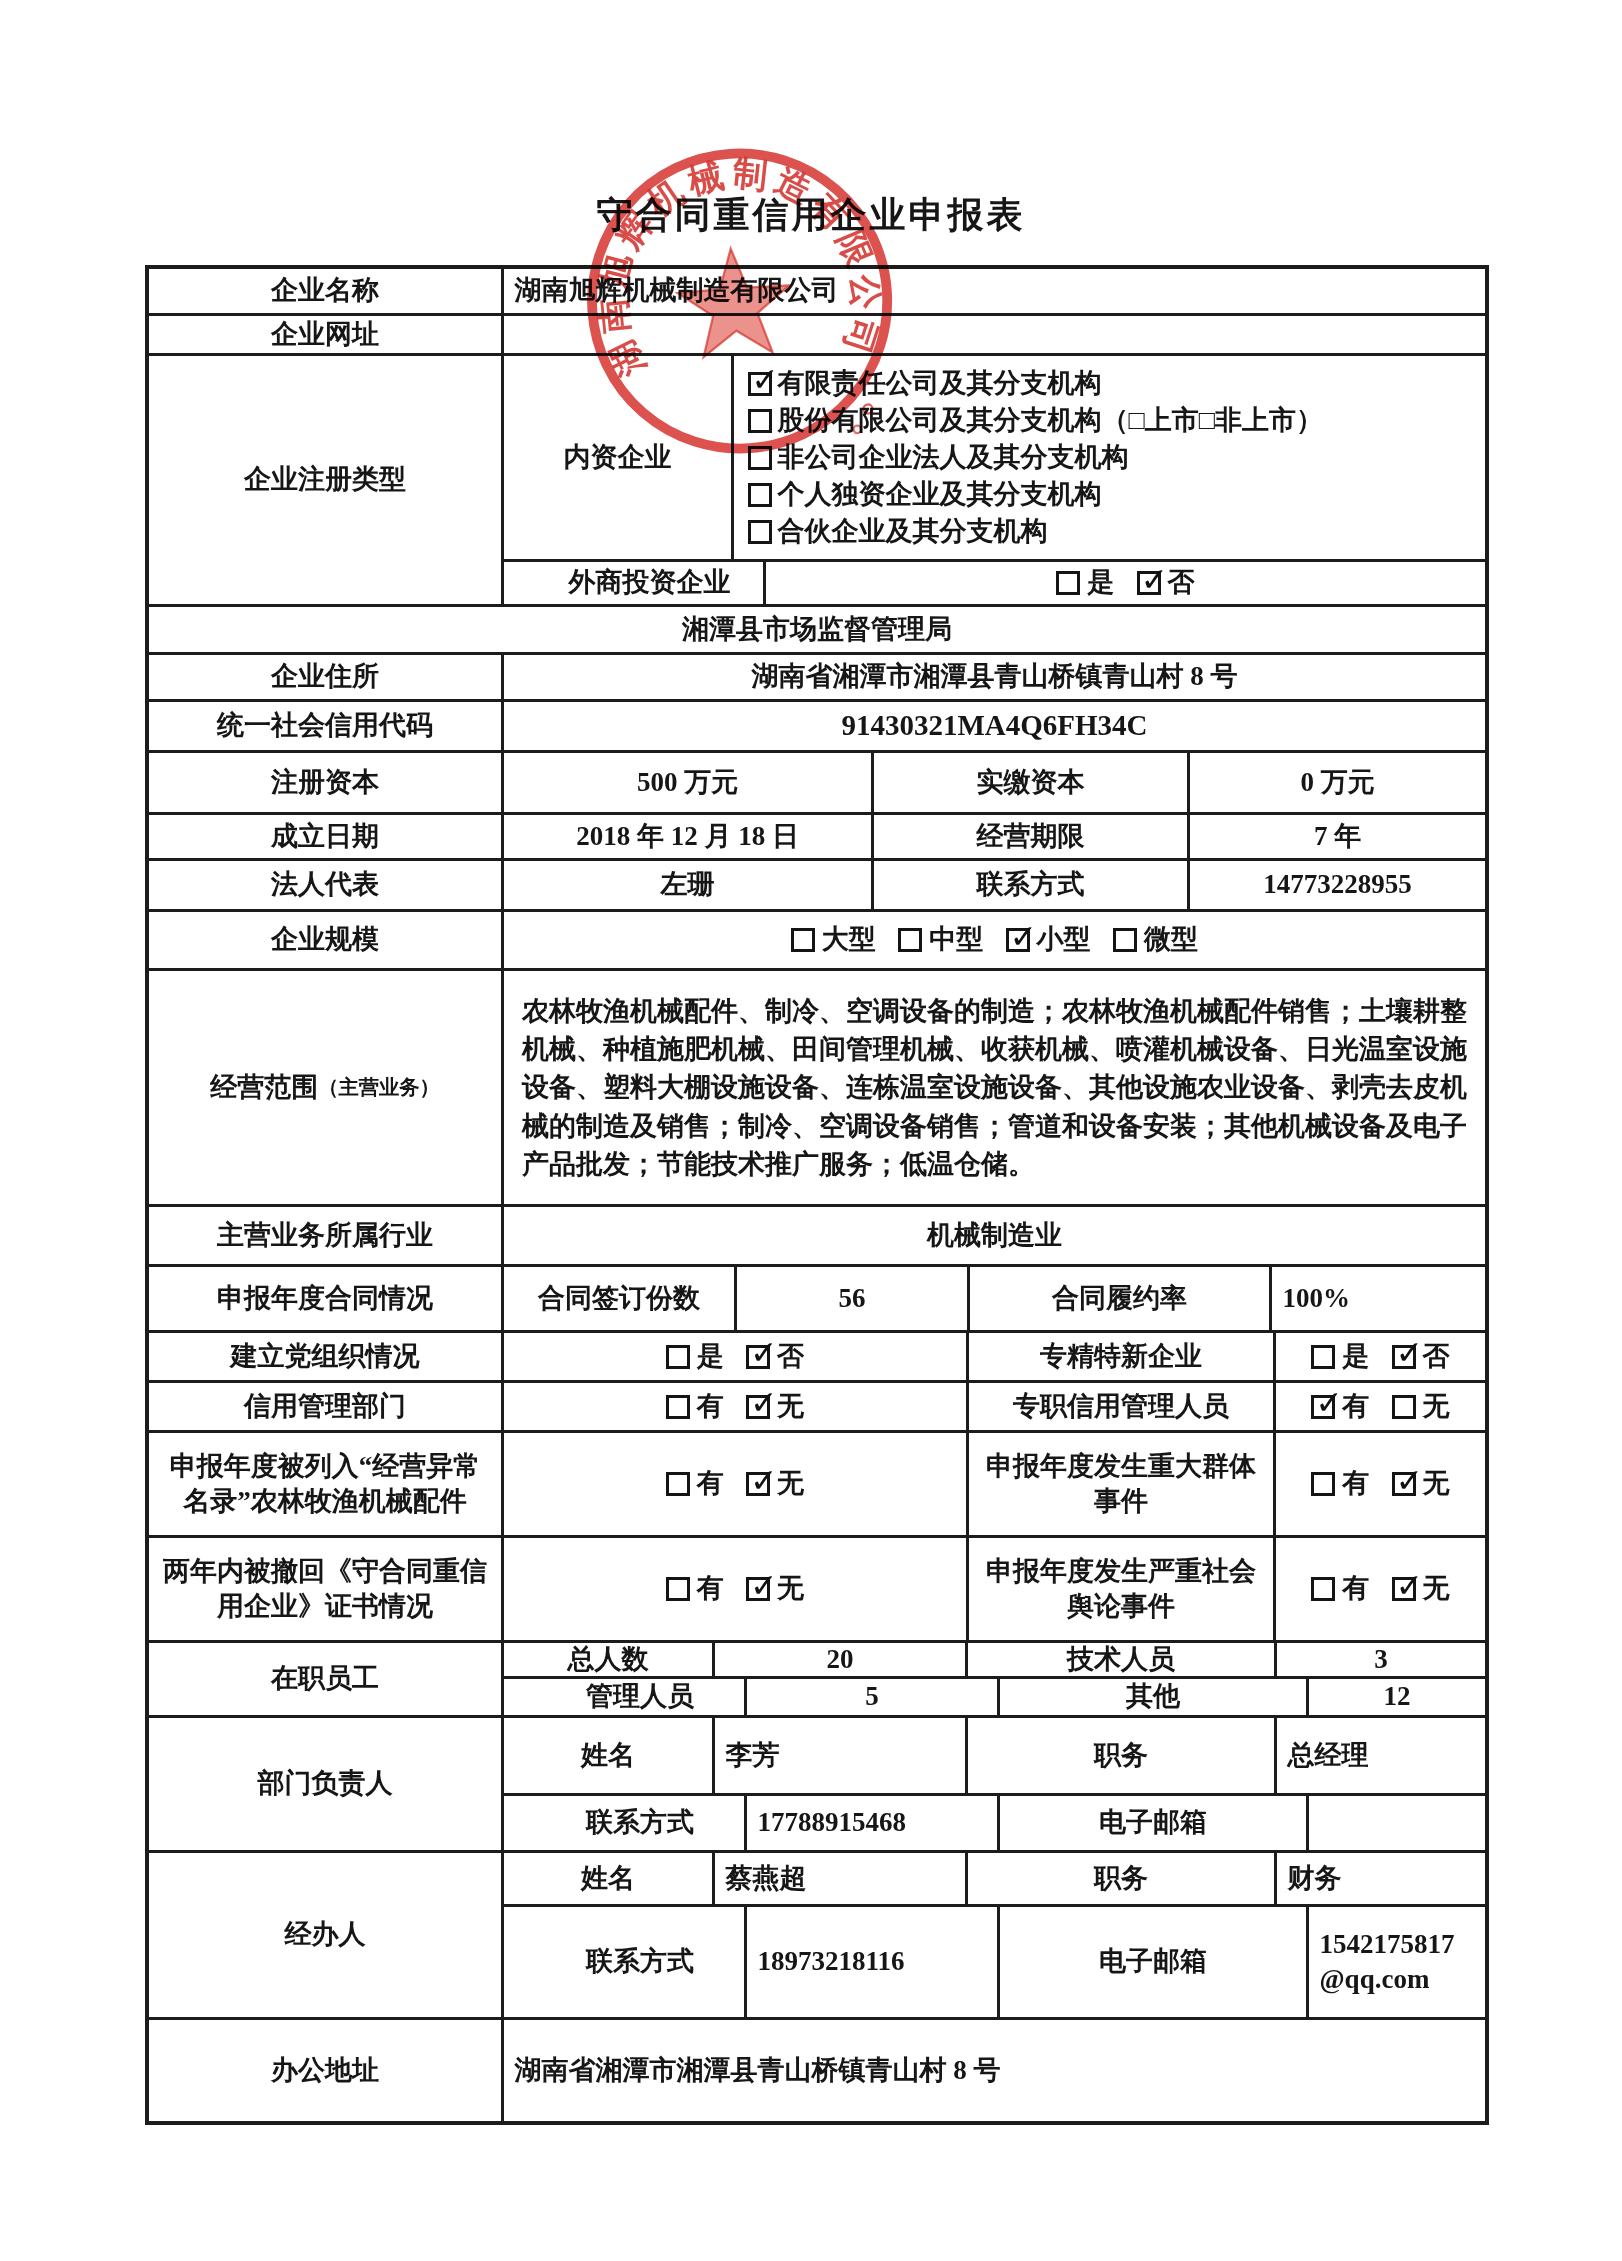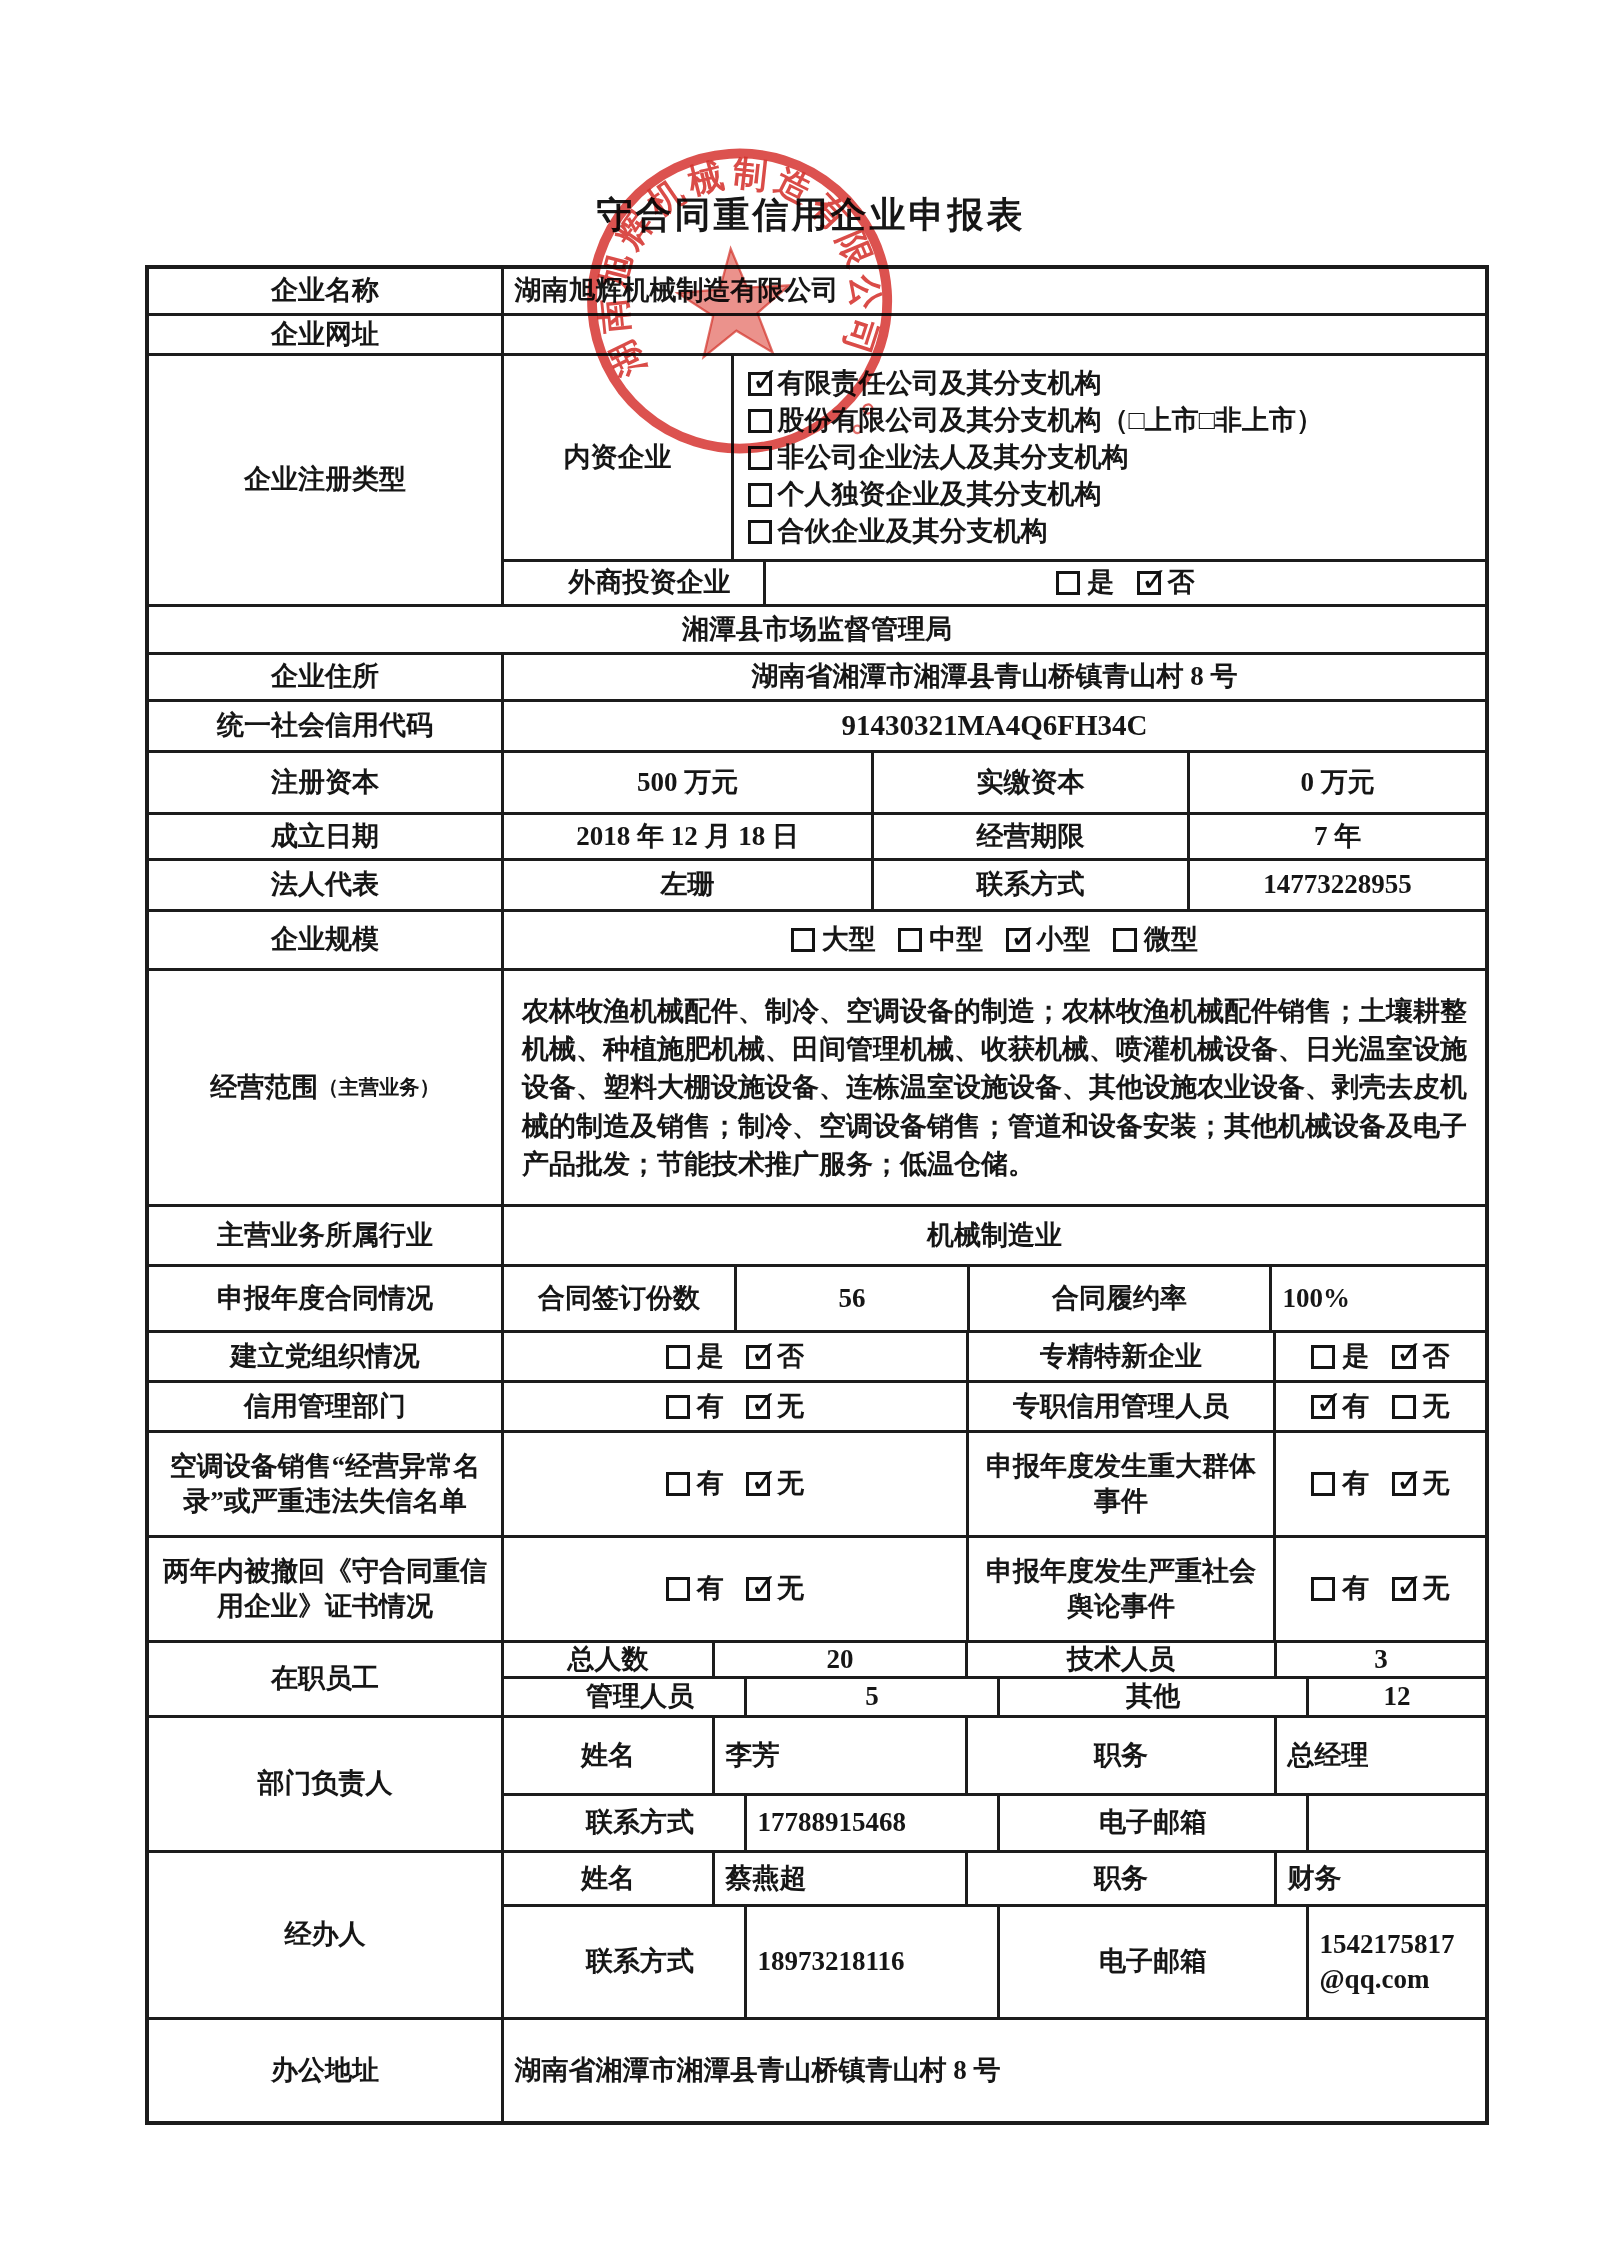--- a/index.html
+++ b/index.html
@@ -253,21 +253,21 @@
             <span>有</span>
           </span>
         <span class="opt">
             <span class="cb"></span>
             <span>无</span>
           </span>
       </div>
     </div>
 
     <div class="r" style="height:105px">
-      <div class="c" style="width:355px">空调设备销售“经营异常名录”或严重违法失信名单</div>
+      <div class="c" style="width:355px">申报年度被列入“经营异常名录”农林牧渔机械配件</div>
       <div class="c" style="width:465px">
         <span class="opt">
             <span class="cb"></span>
             <span>有</span>
           </span>
         <span class="opt">
             <span class="cb">
               <i class="tick">✓</i>
             </span>
             <span>无</span>

